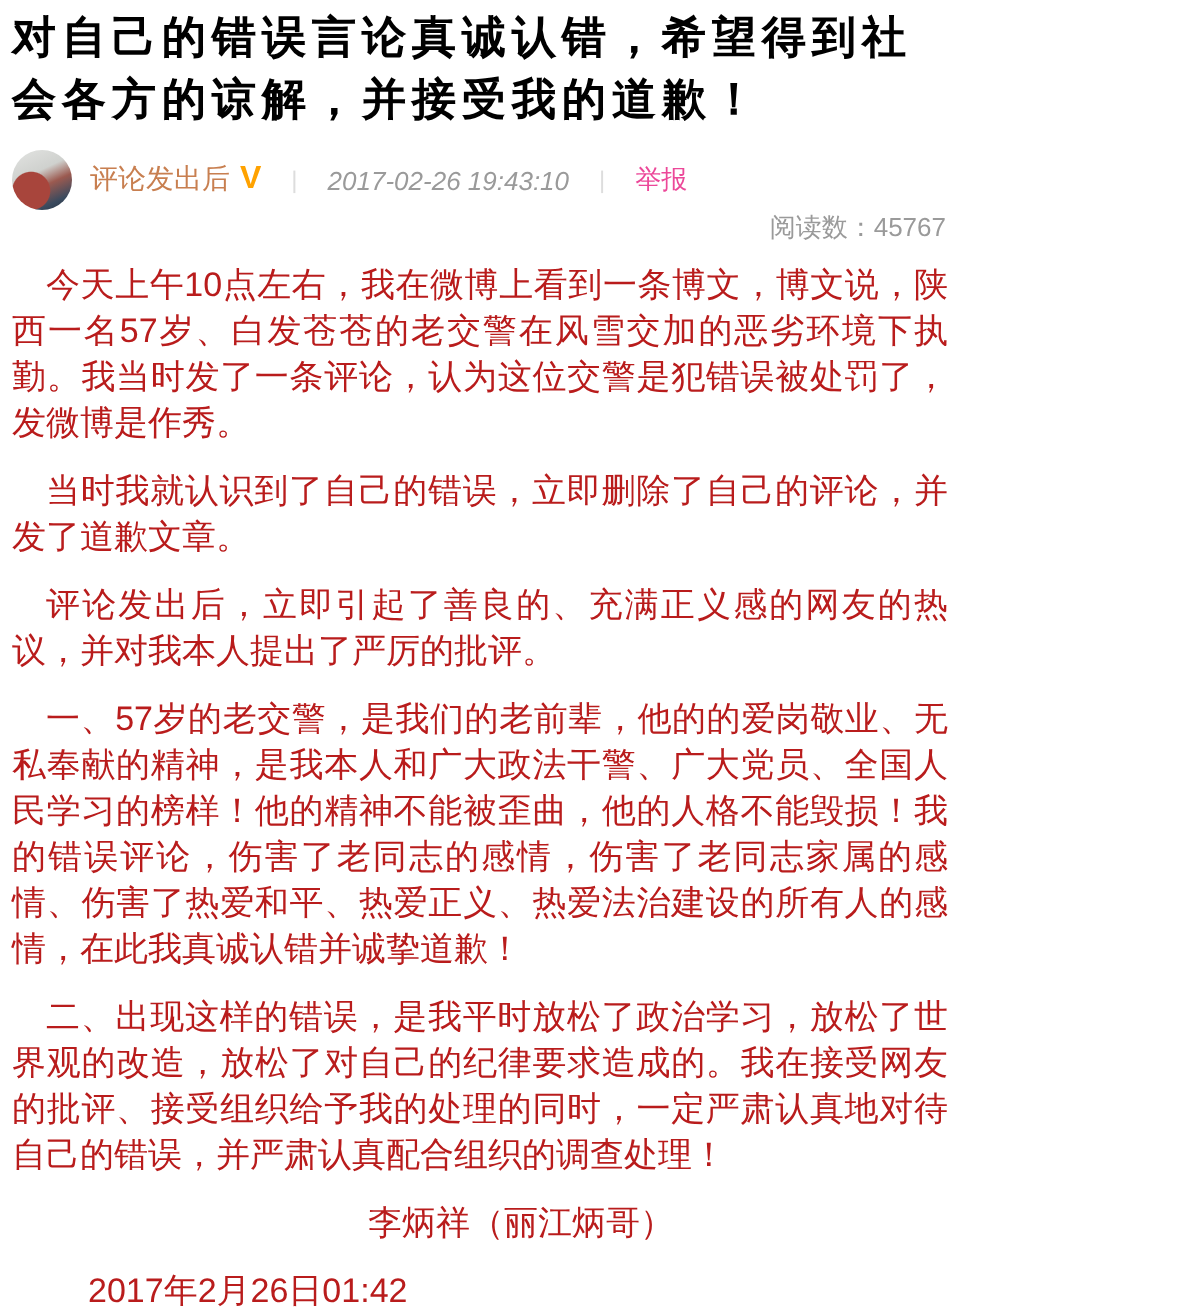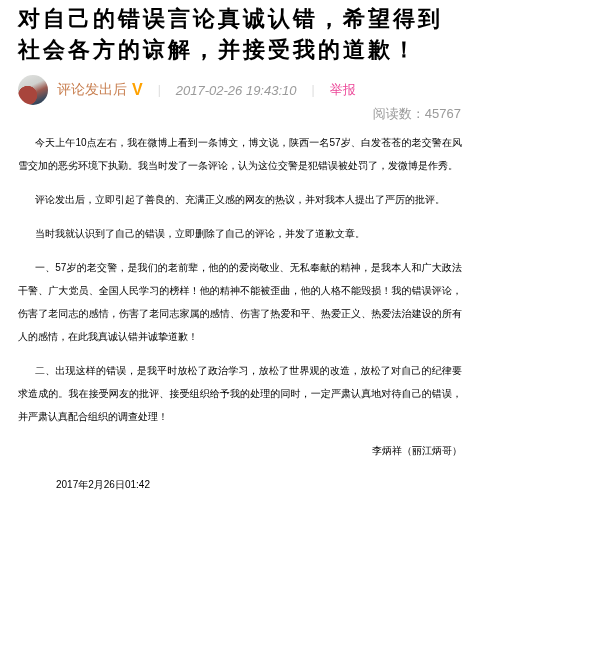--- a/index.html
+++ b/index.html
@@ -6,21 +6,21 @@
   html, body { background: #ffffff; }
   body {
     width: 600px;
     height: 658px;
     font-family: "Liberation Sans", "DejaVu Sans", sans-serif;
     overflow: hidden;
   }
   .page {
     width: 480px;
     height: 658px;
-    padding: 0 18px;
+    padding: 0 6px;
     background: #ffffff;
   }
   
   .article-title {
     padding-top: 3px;
     font-size: 22px;
     font-weight: 700;
     color: #000000;
     line-height: 31px;
     letter-spacing: 3px;
@@ -72,30 +72,30 @@
   }
   .read-count {
     margin-left: auto;
     color: #9a9a9a;
     padding-right: 1px;
     margin-top: 48px;
   }
   
   .article-body {
     margin-top: 26px;
-    font-size: 10px;
+    font-size: 17px;
     line-height: 23px;
-    color: #000000;
+    color: #b91c1c;
   }
   .article-body p {
     margin: 0 0 11px 0;
     text-indent: 17px;
     text-align: justify;
   }
-  .article-body p.signature { text-indent: 41px; text-align: right; }
+  .article-body p.signature { text-indent: 41px; text-align: center; }
   .article-body p.date-line { text-indent: 38px; text-align: left; }
 </style>
 </head>
 <body>
 
 <div class="page">
 
   <h1 class="article-title">对自己的错误言论真诚认错，希望得到社会各方的谅解，并接受我的道歉！</h1>
 
   <div class="meta-bar">
@@ -104,21 +104,21 @@
     <span class="v-badge">V</span>
     <span class="sep">|</span>
     <span class="timestamp">2017-02-26 19:43:10</span>
     <span class="sep">|</span>
     <a class="report-link">举报</a>
     <span class="read-count">阅读数：45767</span>
   </div>
 
   <div class="article-body">
     <p>今天上午10点左右，我在微博上看到一条博文，博文说，陕西一名57岁、白发苍苍的老交警在风雪交加的恶劣环境下执勤。我当时发了一条评论，认为这位交警是犯错误被处罚了，发微博是作秀。</p>
+    <p>当时我就认识到了自己的错误，立即删除了自己的评论，并发了道歉文章。</p>
     <p>评论发出后，立即引起了善良的、充满正义感的网友的热议，并对我本人提出了严厉的批评。</p>
-    <p>当时我就认识到了自己的错误，立即删除了自己的评论，并发了道歉文章。</p>
     <p>一、57岁的老交警，是我们的老前辈，他的的爱岗敬业、无私奉献的精神，是我本人和广大政法干警、广大党员、全国人民学习的榜样！他的精神不能被歪曲，他的人格不能毁损！我的错误评论，伤害了老同志的感情，伤害了老同志家属的感情、伤害了热爱和平、热爱正义、热爱法治建设的所有人的感情，在此我真诚认错并诚挚道歉！</p>
     <p>二、出现这样的错误，是我平时放松了政治学习，放松了世界观的改造，放松了对自己的纪律要求造成的。我在接受网友的批评、接受组织给予我的处理的同时，一定严肃认真地对待自己的错误，并严肃认真配合组织的调查处理！</p>
     <p class="signature">李炳祥（丽江炳哥）</p>
     <p class="date-line">2017年2月26日01:42</p>
   </div>
 
 </div>
 
 </body></html>

